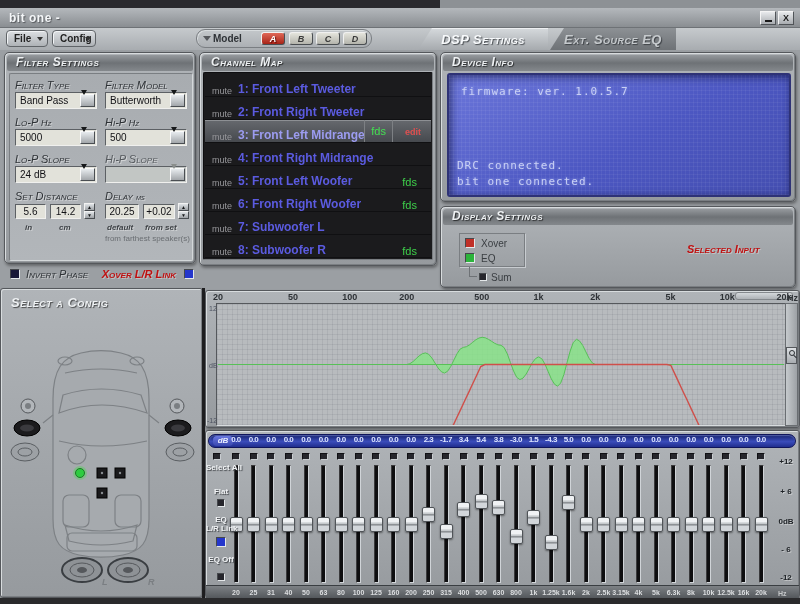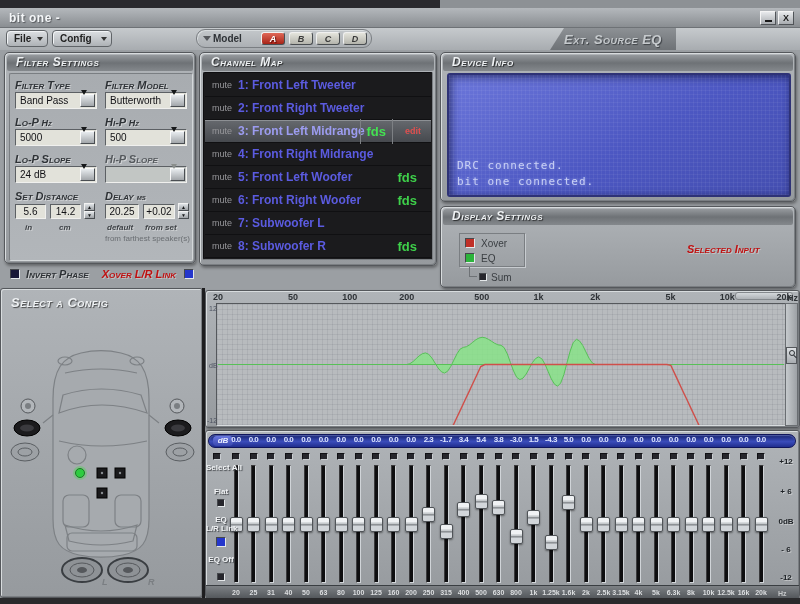--- a/index.html
+++ b/index.html
@@ -24,21 +24,21 @@
 .slot{position:absolute;top:2px;width:24px;height:13px;border-radius:3px;text-align:center;font-size:9px;font-weight:bold;font-style:italic;line-height:12px;border:1px solid;border-color:#f0f0f0 #4a4e52 #4a4e52 #f0f0f0}
 .slot.on{background:linear-gradient(180deg,#e06858,#a82418);color:#fff;text-shadow:1px 1px 1px #5a0a06}
 .slot.off{background:linear-gradient(180deg,#e4e4dc,#b4b4ac);color:#3a3a3a}
 .tab{position:absolute;top:28px;height:22px;display:flex;align-items:center;justify-content:center;font-style:italic;font-weight:bold;font-variant:small-caps;font-size:13px;letter-spacing:.5px;clip-path:polygon(14px 0,100% 0,100% 100%,0 100%)}
 .tab.active{background:linear-gradient(180deg,#d6dadd,#a6aaae);color:#f8fafc;text-shadow:1px 1px 1px #4a4e52;box-shadow:inset 0 1px 0 #eef0f2}
 .tab.inactive{background:linear-gradient(180deg,#8d9195,#6e7276);color:#c6cacd;text-shadow:1px 1px 1px #3e4246}
 
 
 .panel{position:absolute;border-radius:5px;background:linear-gradient(180deg,#b0b4b8,#969a9e);border:1px solid #55585c;box-shadow:inset 1px 1px 0 #d8dcde,inset -1px -1px 0 #7a7e82,1px 2px 3px rgba(0,0,0,.35)}
 .hd{position:absolute;left:2px;right:2px;top:2px;height:16px;border-radius:4px 4px 2px 2px;background:linear-gradient(180deg,#95999d,#6e7276 50%,#84888c);color:#eef1f3;font-style:italic;font-weight:bold;font-variant:small-caps;font-size:12px;letter-spacing:.5px;padding:0 0 0 9px;line-height:15px;text-shadow:1px 1px 1px rgba(0,0,0,.65)}
-.lbl{position:absolute;font-style:italic;font-weight:bold;font-variant:small-caps;font-size:11px;color:#2e3236;text-shadow:1px 1px 0 rgba(255,255,255,.45);white-space:nowrap}
+.lbl{position:absolute;font-style:italic;font-weight:normal;font-variant:small-caps;font-size:11px;color:#2e3236;text-shadow:1px 1px 0 rgba(255,255,255,.45);white-space:nowrap}
 .lbl .unit{font-size:9px}
 
 
 .inner{position:absolute;background:linear-gradient(180deg,#a8acb0,#b2b6ba);border:1px solid;border-color:#7a7e82 #d4d8da #d4d8da #7a7e82;border-radius:2px}
 .dd{position:absolute;height:17px;background:#e2e2da;border:1px solid;border-color:#5c6064 #f0f0ee #f0f0ee #5c6064;font-size:10px;color:#101014;padding:2px 17px 0 4px;white-space:nowrap}
 .dd.dis{background:#c2c6c4;color:#8a8e8c}
 .ddbtn{position:absolute;top:1px;right:1px;width:15px;height:13px;background:linear-gradient(180deg,#e8ecef,#a2a6aa);border:1px solid;border-color:#fafafa #4a4e52 #4a4e52 #fafafa}
 .ddtri{width:0;height:0;border:3px solid transparent;border-top:5px solid #16181a;margin:4px auto 0}
 .dd.dis .ddtri{border-top-color:#8a8e8c}
 .fld{position:absolute;height:15px;background:#e2e2da;border:1px solid;border-color:#5c6064 #f0f0ee #f0f0ee #5c6064;font-size:10px;color:#101014;text-align:center;padding-top:1px}
@@ -50,26 +50,26 @@
 
 .cb{position:absolute;width:10px;height:10px;border:1px solid;border-color:#45484c #e4e8ea #e4e8ea #45484c;background:#181838}
 .cb.red{background:#c03028}
 .cb.green{background:#2cb43c}
 .cb.blue{background:#2436cc}
 .cb.sm{width:8px;height:8px;background:#26262c}
 .redlbl{position:absolute;font-style:italic;font-weight:bold;font-variant:small-caps;font-size:11px;color:#c01010;text-shadow:1px 1px 0 rgba(255,255,255,.35);white-space:nowrap}
 
 
 .chlist{position:absolute;left:3px;right:3px;top:19px;bottom:5px;background:#1b1b1d;border:1px solid;border-color:#0e0e10 #7a7e82 #7a7e82 #0e0e10;border-radius:2px;overflow:hidden}
-.ch-row{position:absolute;left:1px;right:1px;height:23px;border-bottom:1px solid #101012;display:flex;align-items:center}
+.ch-row{position:absolute;left:1px;right:1px;height:23px;border-bottom:1px solid #101012;display:flex;align-items:flex-end}
 .ch-row.sel{background:linear-gradient(180deg,#66696e,#46494e);box-shadow:inset 0 1px 0 #8d9094}
 .mute-btn{color:#97979b;font-size:9px;width:26px;margin-left:7px;flex:0 0 auto}
 .ch-name{color:#5b5be0;font-size:12px;font-weight:bold;white-space:nowrap}
 .ch-row.sel .ch-name{color:#9c9cf0}
-.fds{position:absolute;right:14px;color:#3ed04a;font-size:13px;font-weight:bold}
+.fds{position:absolute;right:14px;color:#3ed04a;font-size:11px;font-weight:normal}
 .fds.boxed{right:38px;border-left:1px solid #7d8084;border-right:1px solid #7d8084;padding:5px 6px;color:#44e052}
 .edit{position:absolute;right:4px;color:#e05050;font-size:9px;font-weight:bold;padding:5px 6px}
 
 
 .lcd{position:absolute;background:linear-gradient(150deg,#6b76da,#4c57c2 55%,#444eb0);background-color:#4d58c2;border:2px solid #2e3276;border-radius:3px;box-shadow:inset 2px 2px 8px rgba(0,0,30,.55)}
 .lcdgrid{position:absolute;inset:0;background-image:repeating-linear-gradient(0deg,rgba(255,255,255,.05) 0 1px,transparent 1px 4px),repeating-linear-gradient(90deg,rgba(255,255,255,.05) 0 1px,transparent 1px 4px)}
 .lcd-line{position:absolute;font-family:"DejaVu Sans Mono",monospace;font-size:11px;color:#c9d0f4;letter-spacing:1px;text-shadow:0 0 3px rgba(185,200,255,.55);white-space:nowrap}
 
 
 .grpbox{position:absolute;border:1px solid #7a7e82;box-shadow:1px 1px 0 #c8ccd0}
@@ -119,34 +119,37 @@
         <span class="minbar"></span>
       </div>
     <div class="winbtn" style="left:778px"><span>X</span></div>
   </div>
 
   <div class="menubar">
     <div class="mbtn" style="left:6px;width:42px">
       <span>File</span>
       <span class="mtri"></span>
     </div>
-    <div class="mbtn" style="left:52px;width:60px">
+    <div class="mbtn" style="left:52px;width:44px">
       <span>Config</span>
       <span class="mtri"></span>
     </div>
     <div class="memgroup">
       <span class="memtri"></span>
       <span class="memlbl">Model</span>
       <div class="slot on" style="left:64px">A</div>
       <div class="slot off" style="left:92px">B</div>
       <div class="slot off" style="left:119px">C</div>
       <div class="slot off" style="left:146px">D</div>
     </div>
   </div>
 
+  <div class="tab active" style="left:418px;width:130px">
+      <span>DSP Settings</span>
+    </div>
   <div class="tab inactive" style="left:550px;width:126px">
       <span>Ext. Source EQ</span>
     </div>
 
   <div class="panel" style="left:4px;top:52px;width:192px;height:212px">
     <div class="hd">Filter Settings</div>
     <div class="inner" style="left:4px;top:20px;width:184px;height:188px"></div>
 
     <span class="lbl" style="left:10px;top:26px">Filter Type</span>
     <div class="dd" style="left:10px;top:39px;width:82px">
@@ -250,20 +253,21 @@
           <span class="ch-name">8: Subwoofer R</span>
           <span class="fds">fds</span>
         </div>
       </div>
   </div>
 
   <div class="panel" style="left:440px;top:52px;width:356px;height:150px">
     <div class="hd">Device Info</div>
     <div class="lcd" style="left:6px;top:20px;width:344px;height:124px">
       <div class="lcdgrid"></div>
+      <span class="lcd-line" style="left:12px;top:10px">firmware: ver. 1.0.5.7</span>
       <span class="lcd-line" style="left:8px;top:84px">DRC connected.</span>
       <span class="lcd-line" style="left:8px;top:100px">bit one connected.</span>
     </div>
   </div>
 
   <div class="panel" style="left:440px;top:206px;width:356px;height:82px">
     <div class="hd">Display Settings</div>
     <div class="grpbox" style="left:18px;top:26px;width:66px;height:34px">
       <span class="cb red" style="left:5px;top:4px"></span>
       <span class="dslbl" style="left:21px;top:4px">Xover</span>

